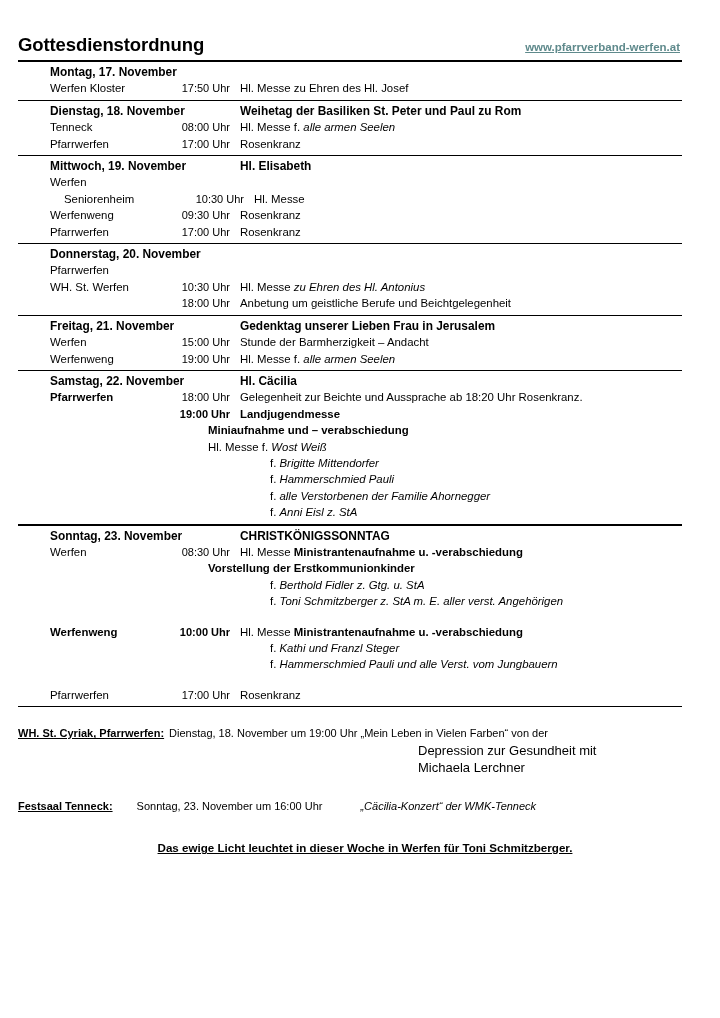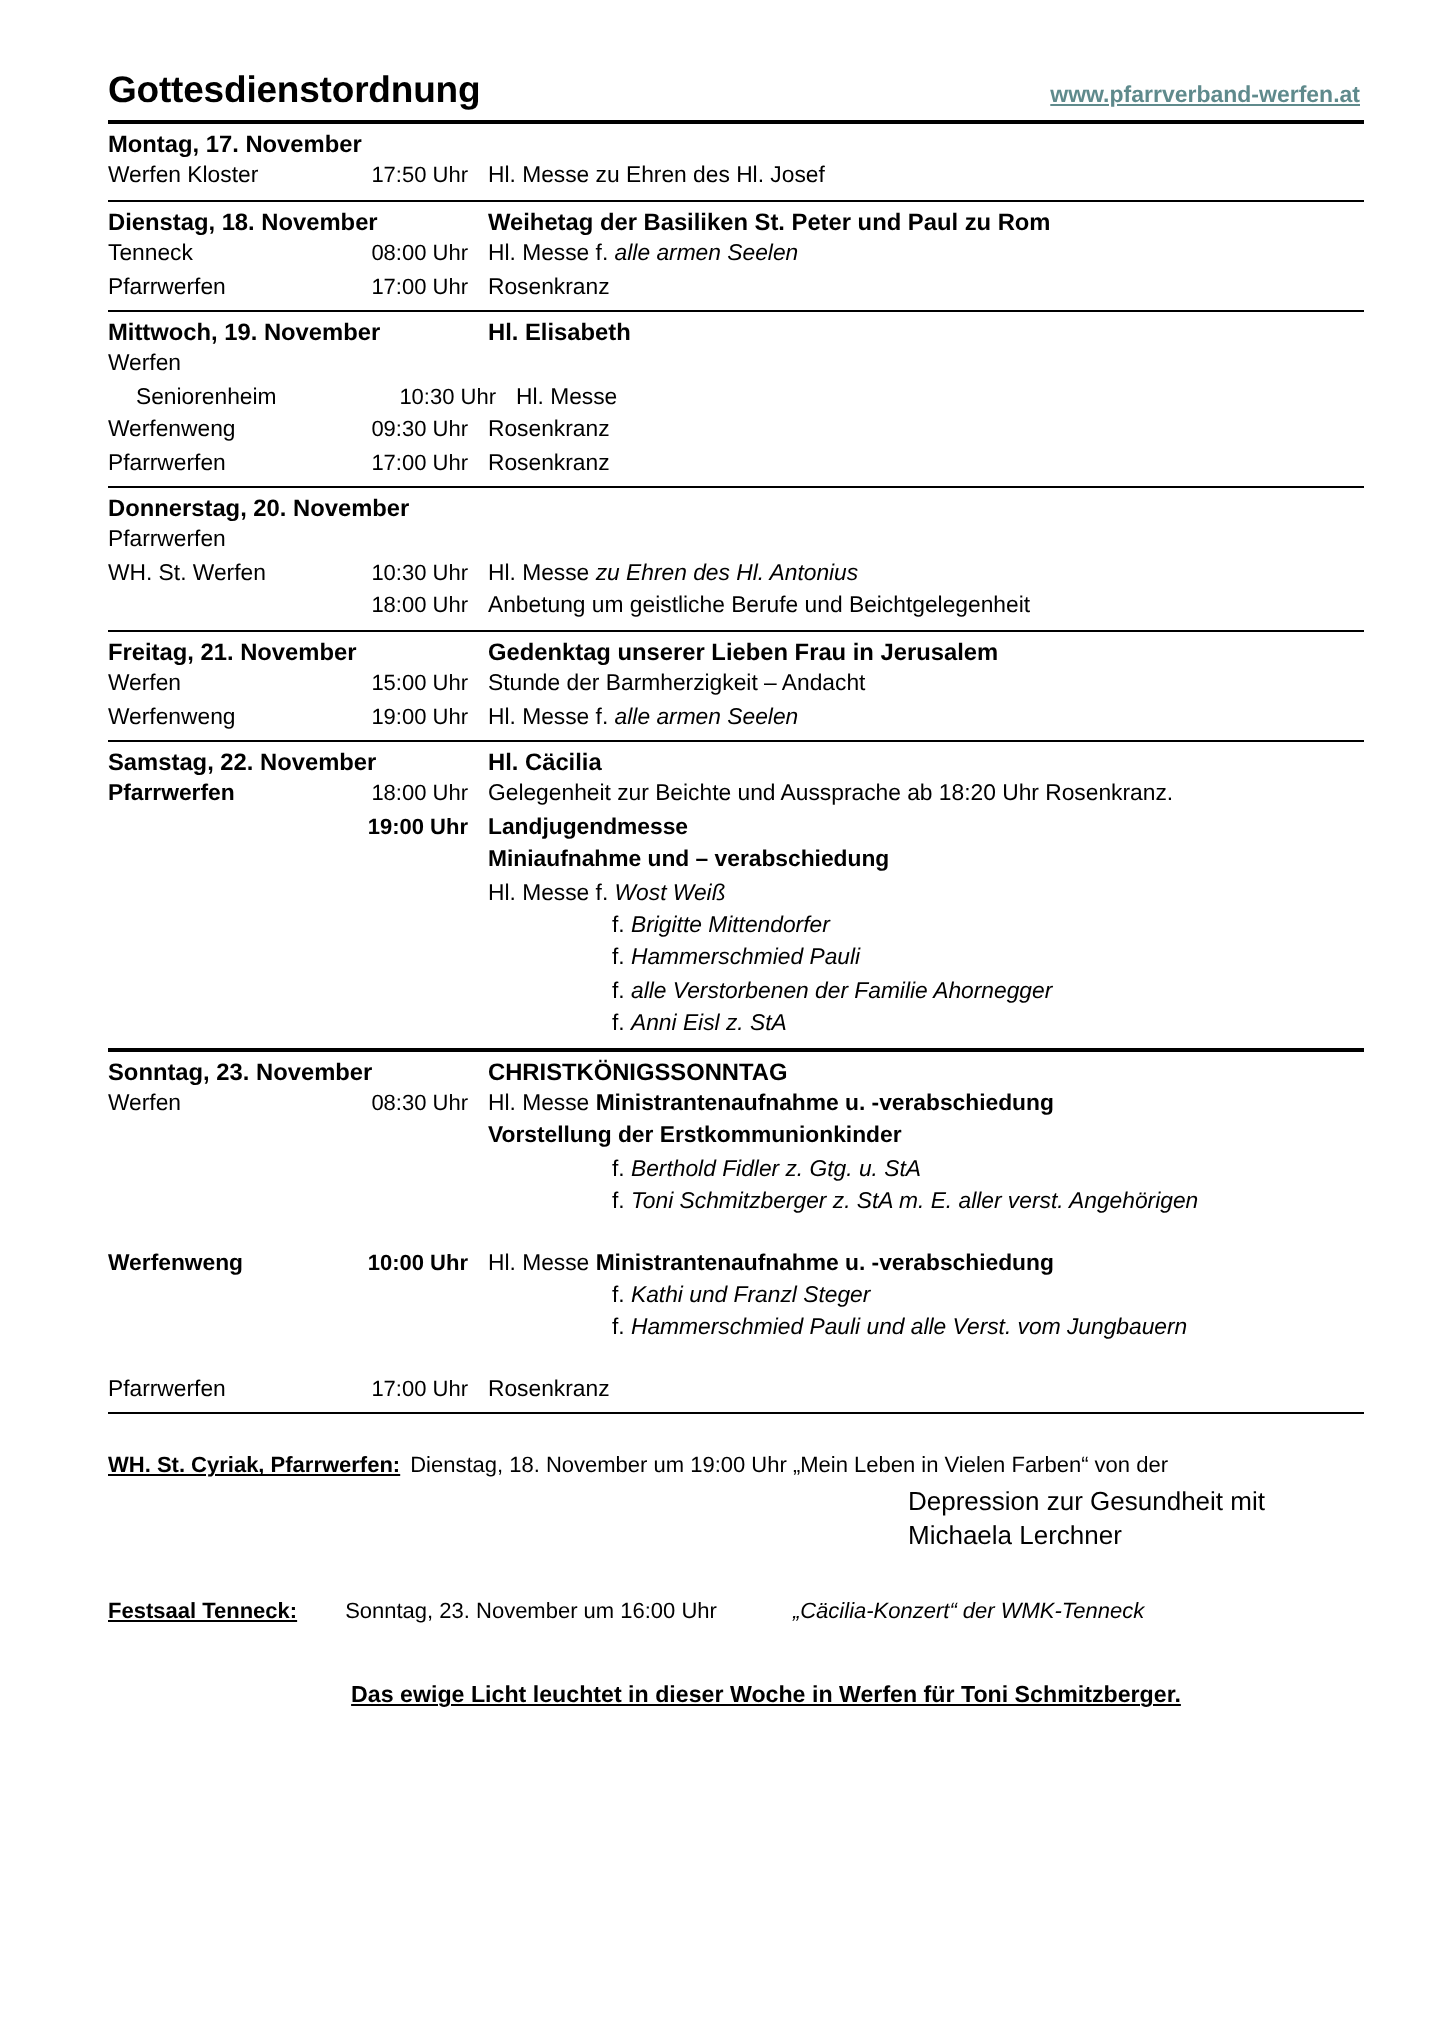--- a/index.html
+++ b/index.html
@@ -12,21 +12,21 @@
     font-family: "Liberation Sans", sans-serif;
     color: #000000;
   }
   #page {
     position: relative;
     width: 720px;
     height: 1018px;
     background: #ffffff;
     overflow: hidden;
     box-sizing: border-box;
-    padding: 34px 38px 0 54px;
+    padding: 34px 38px 0 18px;
   }
 
   
   .header {
     display: flex;
     align-items: baseline;
     justify-content: space-between;
     padding-bottom: 4px;
   }
   .doc-title {
@@ -57,20 +57,21 @@
 
   
   .day-block {
     padding: 2px 0 3px 0;
   }
   .row {
     display: flex;
     align-items: center;
     line-height: 16.4px;
     min-height: 16.4px;
+    margin-left: 32px;
   }
   .c-loc {
     width: 112px;
     flex: 0 0 112px;
     font-size: 11.4px;
     white-space: nowrap;
     overflow: visible;
   }
   .c-time {
     width: 78px;

